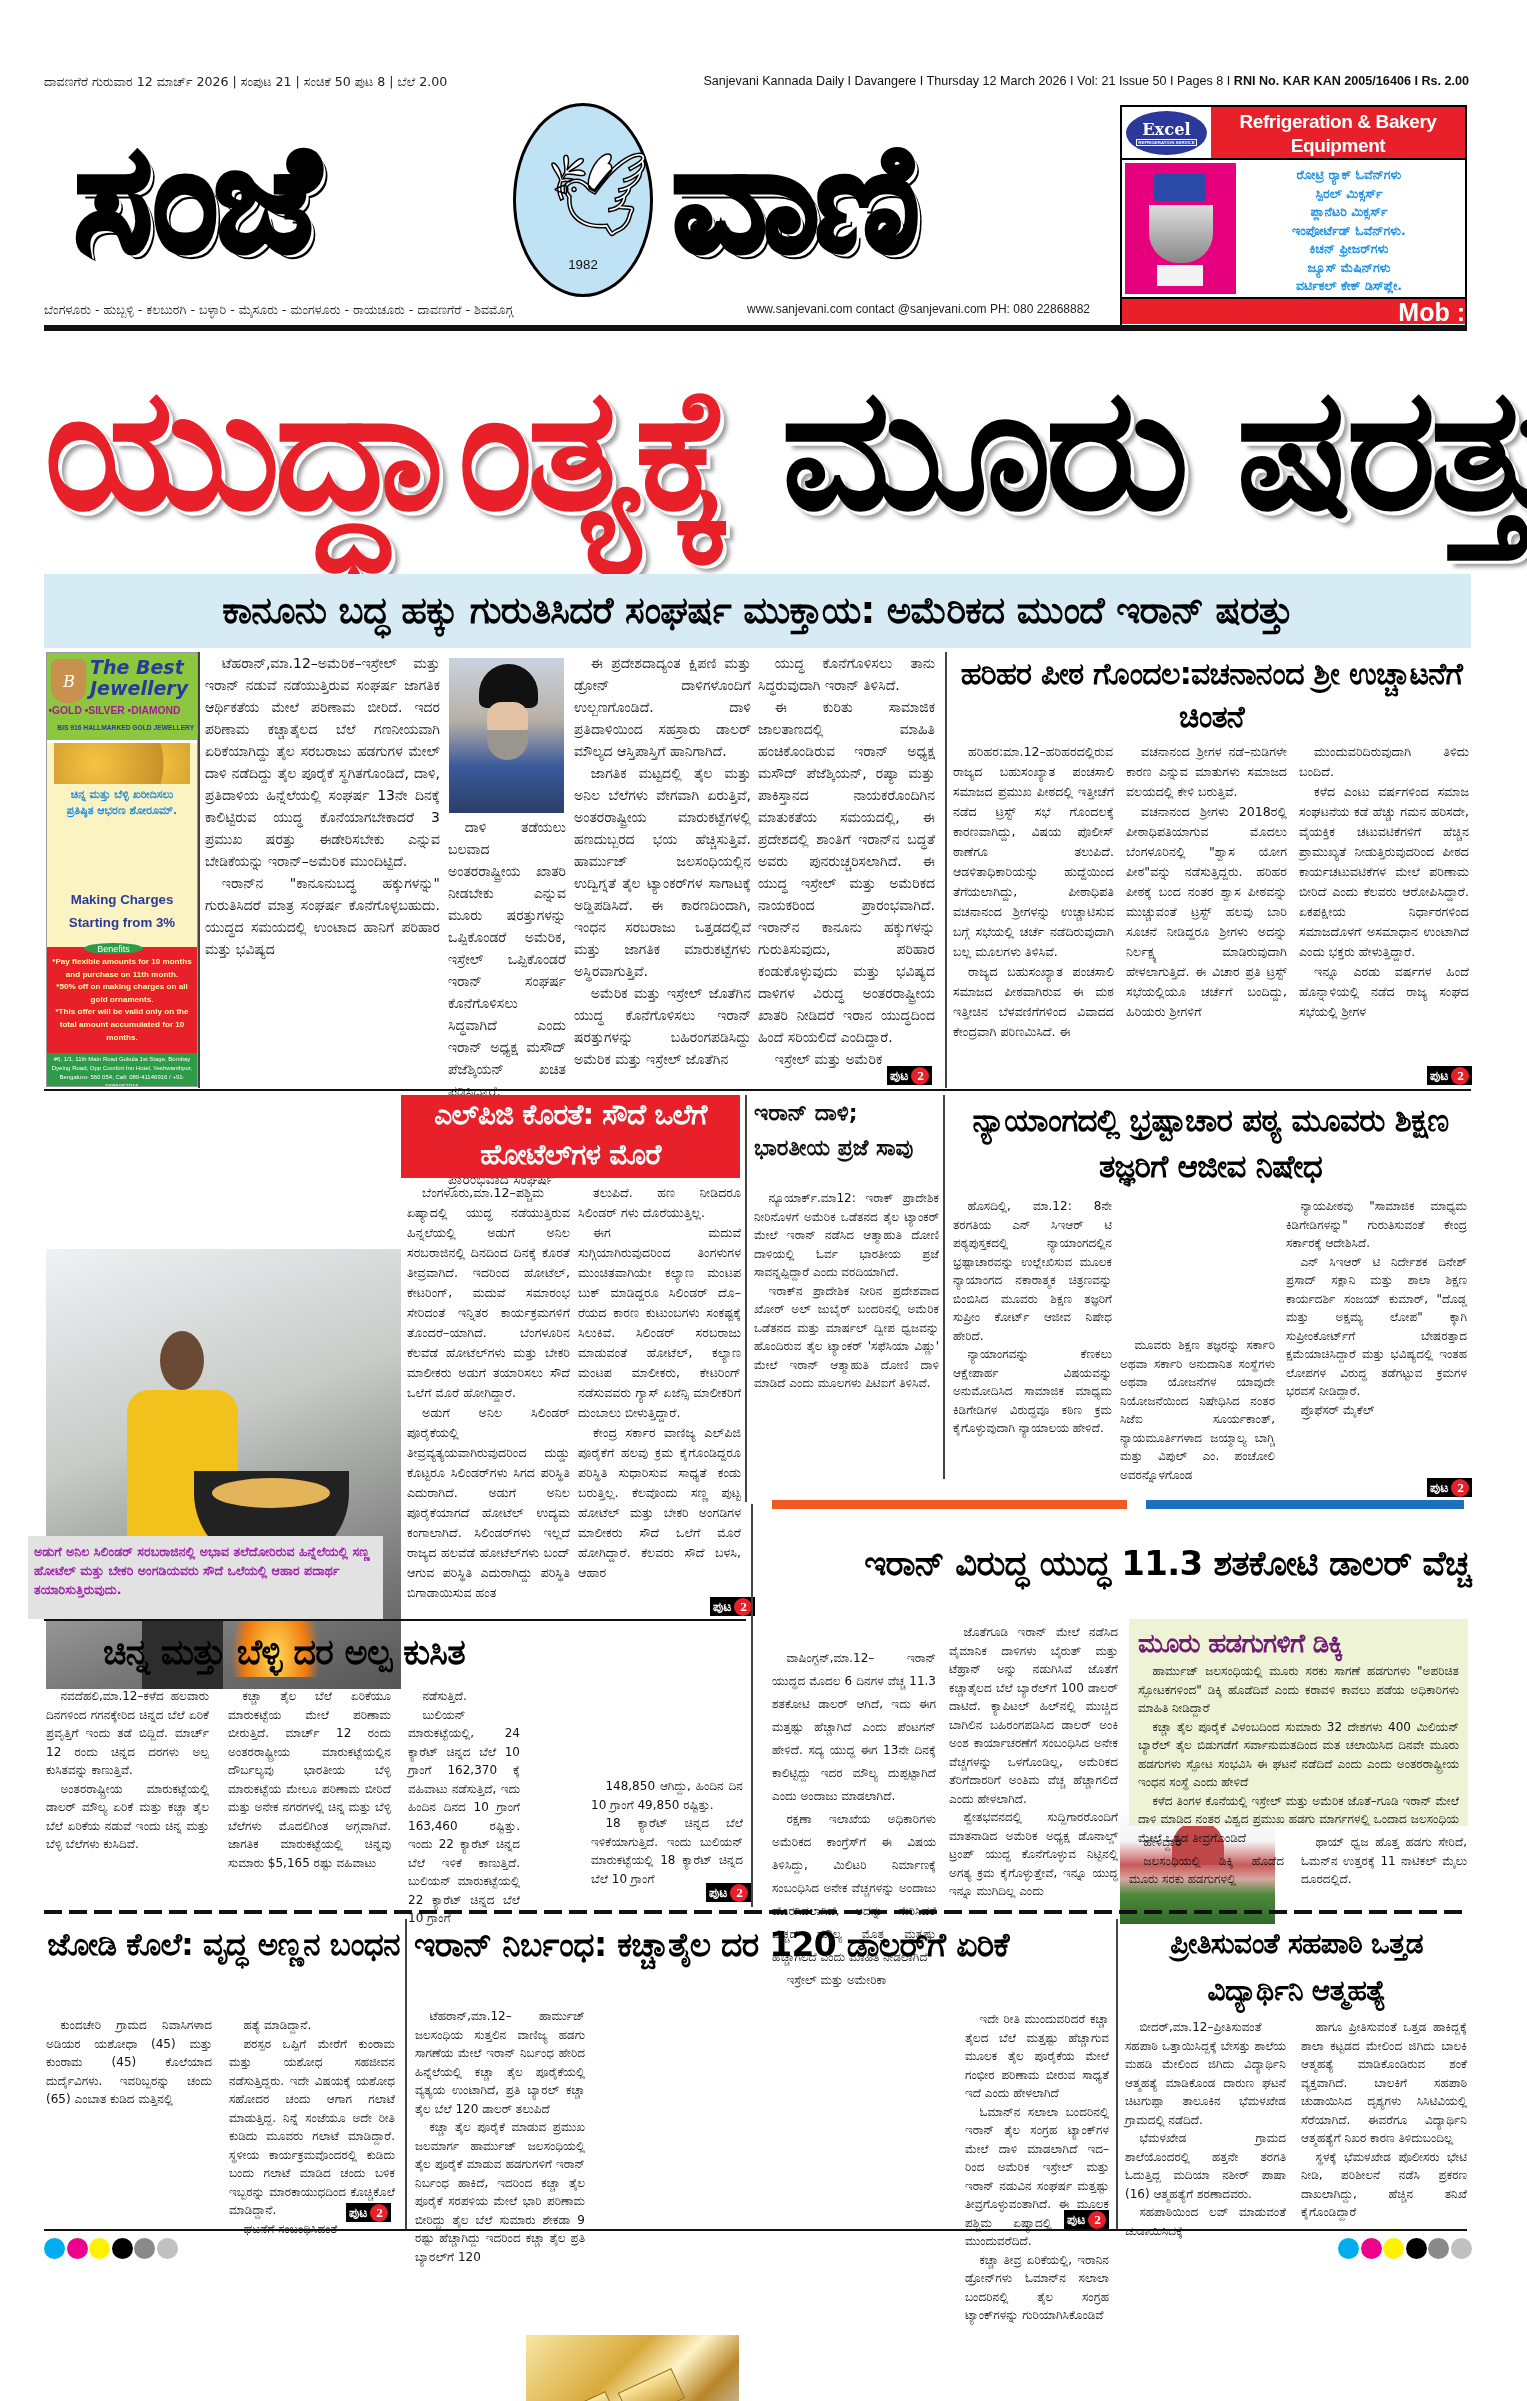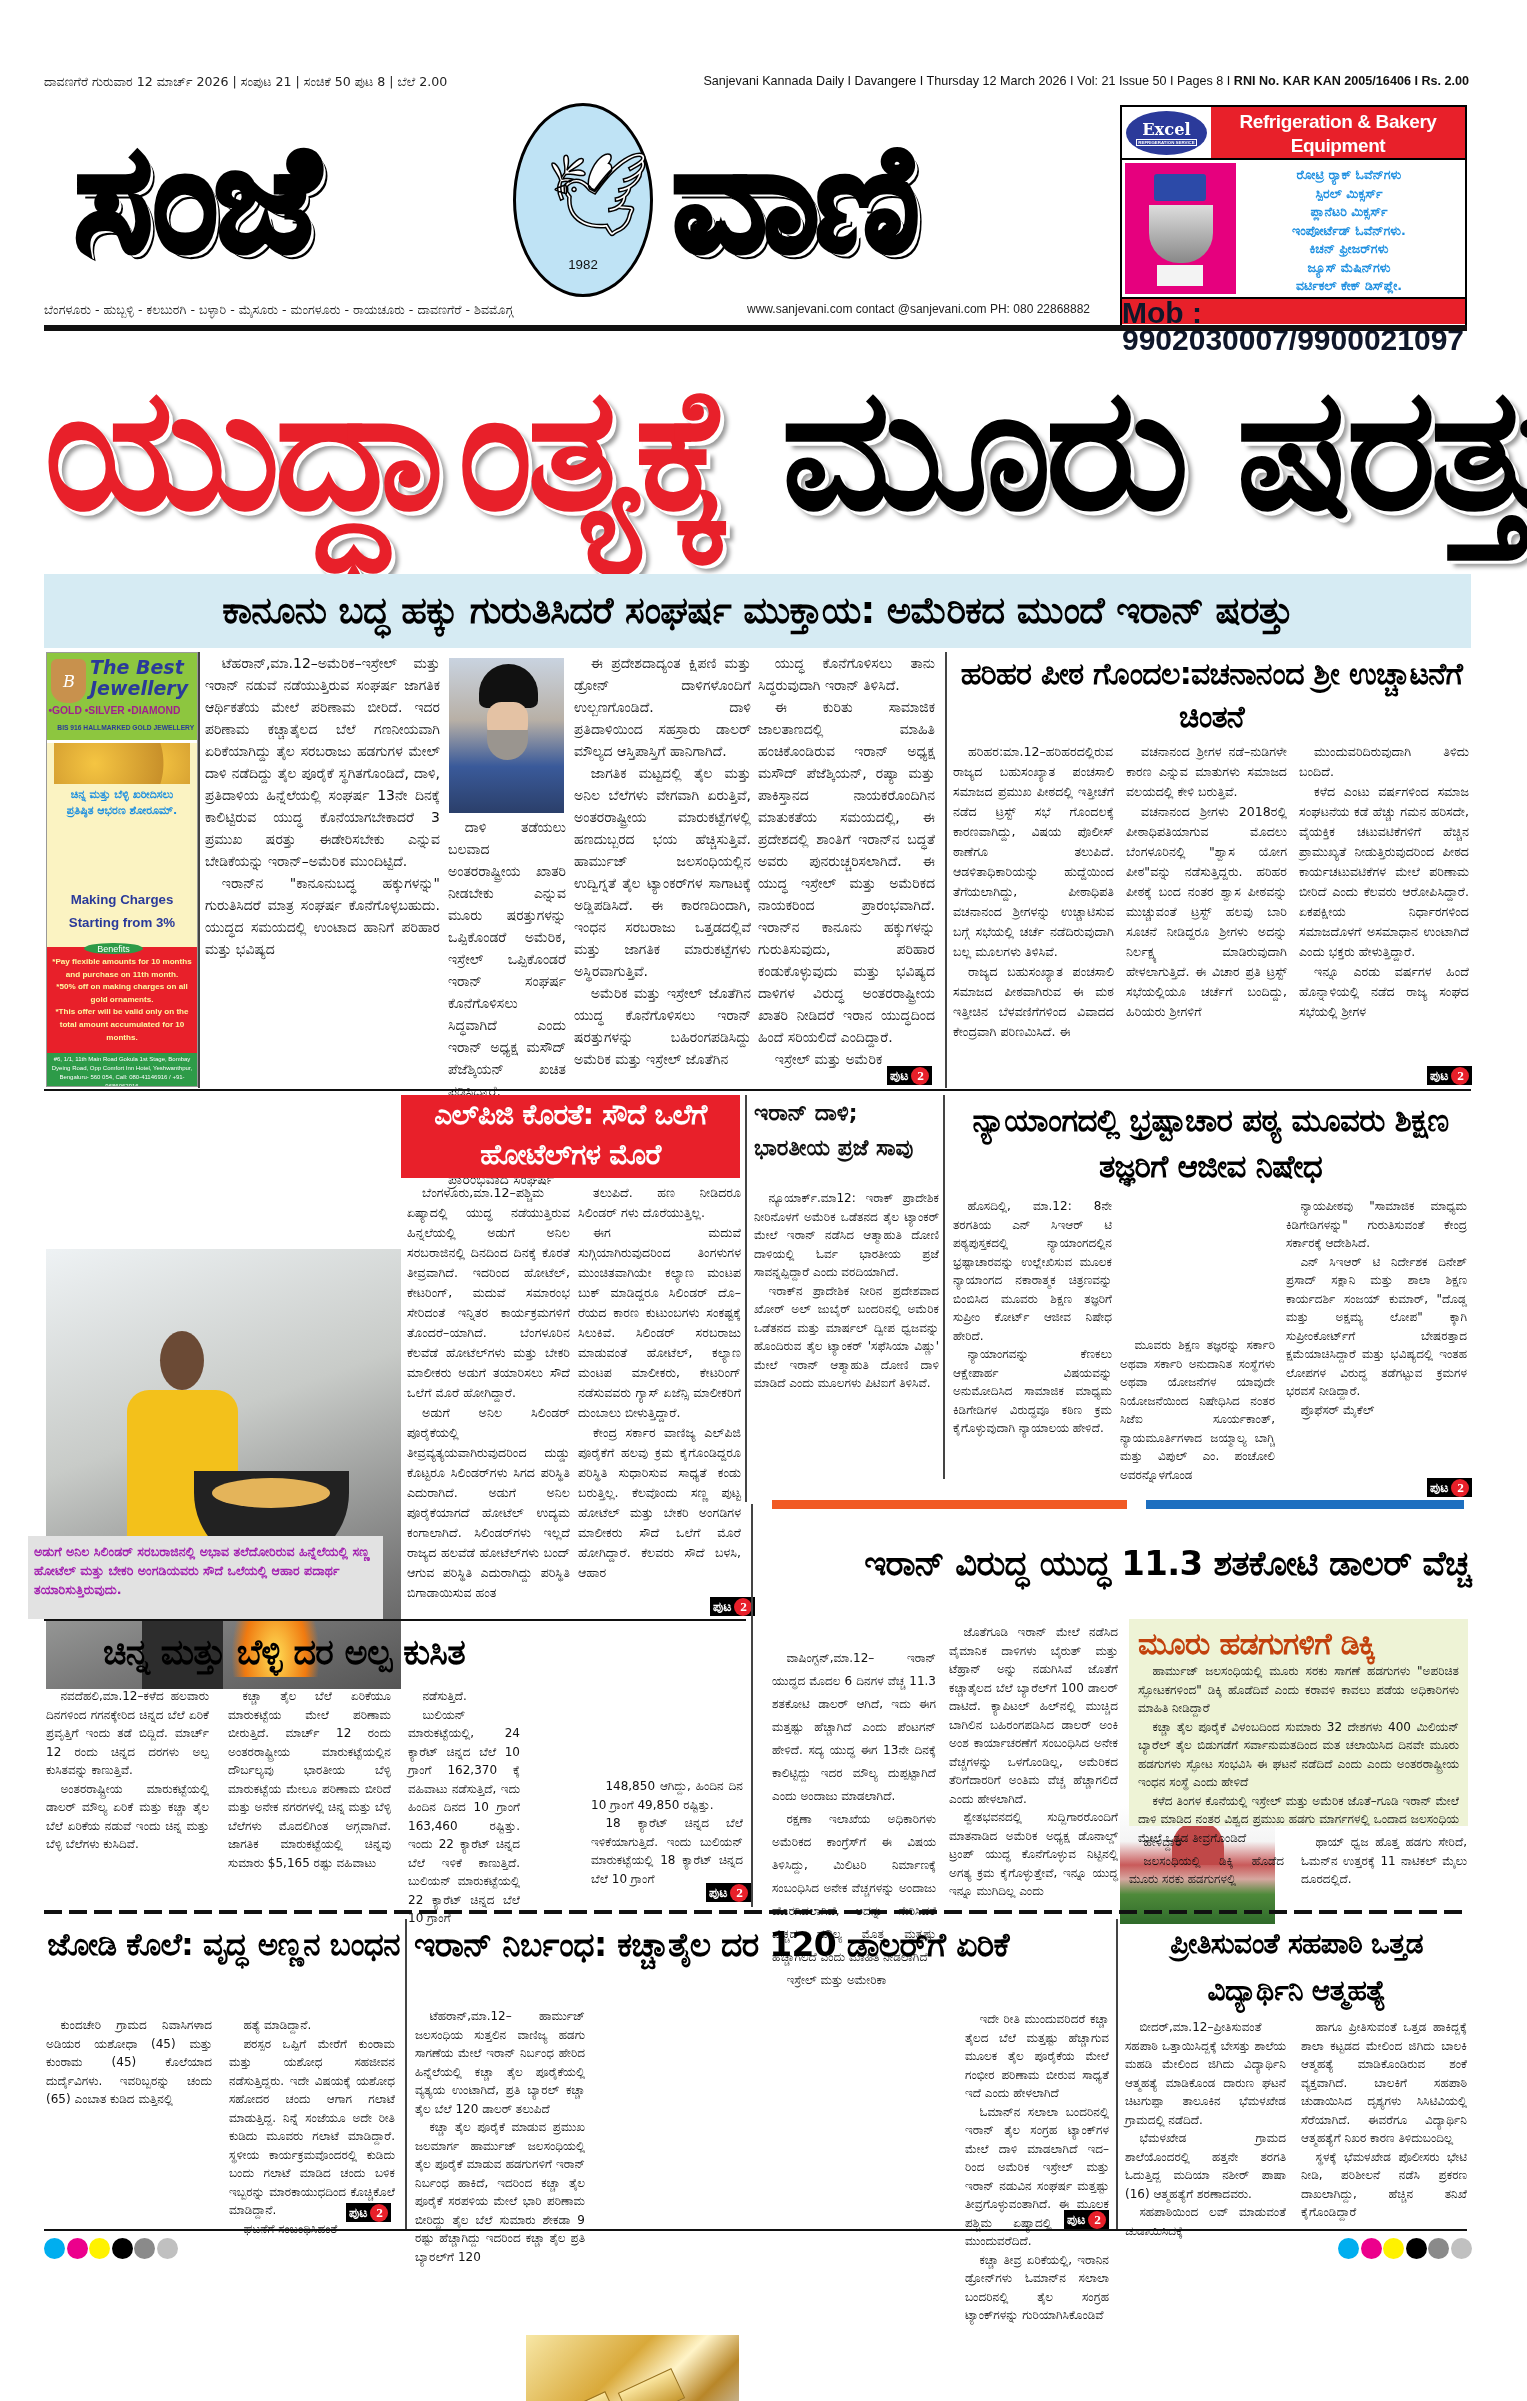--- a/index.html
+++ b/index.html
@@ -23,21 +23,21 @@
 .excel-oval{width:81px;height:44px;border-radius:50%;background:#2b3a9a;color:#fff;display:flex;flex-direction:column;align-items:center;justify-content:center;font-weight:900;font-size:16.3px;font-family:"DejaVu Serif",serif}
 .excel-oval small{font-size:4.4px;border:0.7px solid #fff;padding:0 1.5px;font-family:"Liberation Sans",sans-serif}
 .excel-title{flex:1;background:#e8202a;color:#fff;font-family:"Liberation Sans",sans-serif;font-weight:700;font-size:19px;line-height:24px;text-align:center;padding-top:3px;letter-spacing:-0.4px}
 .excel-mid{height:137px;display:flex;padding:3px}
 .mixer{width:111px;background:#e6007e;display:flex;align-items:center;justify-content:center}
 .mixer-body{width:67px;height:118px;position:relative}
 .mixer-top{position:absolute;top:4.4px;left:7.4px;width:52px;height:27px;background:#2c4aa8;border-radius:3px}
 .mixer-bowl{position:absolute;top:35px;left:1.5px;width:64px;height:58px;background:linear-gradient(#ddd,#888);border-radius:0 0 30px 30px}
 .mixer-base{position:absolute;top:95px;left:10.3px;width:46px;height:21px;background:#f3f3f3}
 .excel-list{flex:1;text-align:center;color:#1d8fe0;font-weight:700;font-size:12.6px;line-height:18.5px;padding-top:3px}
-.excel-mob{height:27px;background:#e8202a;color:#0f172a;font-family:"Liberation Sans",sans-serif;font-weight:700;font-size:30px;text-align:left;line-height:27px;border-top:2.2px solid #000}
+.excel-mob{height:27px;background:#e8202a;color:#ffffff;font-family:"Liberation Sans",sans-serif;font-weight:700;font-size:25px;text-align:right;line-height:27px;border-top:2.2px solid #000}
 .rule-thick{left:44px;top:325px;width:1423px;height:6px;background:#111}
 .headline{left:44px;top:331px;width:1427px;height:244px;font-weight:900;font-size:170px;line-height:237px;white-space:nowrap;letter-spacing:-6px}
 .hl-red{color:#e8202a;text-shadow:3.7px 3.7px 0 #fff,6.7px 6.7px 4.4px #999}
 .hl-black{color:#000;text-shadow:3.7px 3.7px 0 #fff,6.7px 6.7px 4.4px #999}
 .subhead-band{left:44px;top:574px;width:1427px;height:74px;background:#d6ebf3}
 .subhead{left:44px;top:581px;width:1427px;text-align:center;font-weight:900;font-size:37px;line-height:59px;color:#000;letter-spacing:-0.7px}
 .txt{font-size:14px;line-height:22px;text-align:justify;color:#111;font-family:"DejaVu Sans",sans-serif}
 .txt p{text-indent:1.2em}
 .col-rule{background:#444;width:1.5px}
 .h-story{font-weight:900;color:#000;text-align:center;letter-spacing:-0.7px}
@@ -69,21 +69,21 @@
 .wok{position:absolute;left:148px;top:222px;width:155px;height:96px;background:#222;border-radius:0 0 74px 74px}
 .oil{position:absolute;left:166px;top:229px;width:118px;height:30px;background:#e4b45a;border-radius:50%}
 .fire{position:absolute;left:185px;top:325px;width:89px;height:103px;background:radial-gradient(ellipse at 50% 80%,#ffdd55,#f07a10 50%,transparent 70%)}
 .caption-lpg{left:28px;top:1536px;width:355px;height:83px;background:#e2e2e2;font-size:12.6px;line-height:19px;padding:6px;font-weight:600;color:#a21caf}
 .lpg-hl{left:401px;top:1095px;width:339px;height:83px;background:#e8202a;color:#fff;font-weight:900;font-size:28px;line-height:40px;text-align:center;letter-spacing:-0.7px}
 .photo-court{left:1120px;top:1211px;width:155px;height:118px;background:linear-gradient(180deg,#fff 0%,#f4f4f4 30%,#c95a5a 50%,#d7a7a0 62%,#4e8a3a 75%,#2f6a2a 100%)}
 .dome{position:absolute;left:52px;top:15px;width:52px;height:44px;background:#c04848;border-radius:26px 26px 0 0}
 .bar-orange{left:772px;top:1500px;width:355px;height:9px;background:#f15a24}
 .bar-blue{left:1146px;top:1500px;width:318px;height:9px;background:#1d6fc0}
 .box-ship{left:1129px;top:1619px;width:339px;height:207px;background:#eef3d6}
-.ship-hl{color:#c2410c;font-weight:900;font-size:30px;line-height:37px;letter-spacing:-0.7px}
+.ship-hl{color:#701a75;font-weight:900;font-size:26px;line-height:37px;letter-spacing:-0.7px}
 .photo-gold{left:526px;top:1622px;width:213px;height:152px;background:linear-gradient(135deg,#f7e7a6 0%,#d9a93a 35%,#fff4c8 50%,#b88628 65%,#cfcfcf 85%,#888 100%)}
 .gold-bar{position:absolute;width:59px;height:33px;background:linear-gradient(180deg,#fbe7a1,#c89a32);border:0.7px solid #9a7420;transform:rotate(-25deg)}
 .dash-rule{height:4.4px;background:repeating-linear-gradient(90deg,#111 0 18px,transparent 18px 25px)}
 .thin-rule{height:2.2px;background:#111}
 .dots{display:flex;gap:1.5px}
 .dot{width:21px;height:21px;border-radius:50%}
 </style>
 </head>
 <body>
 

